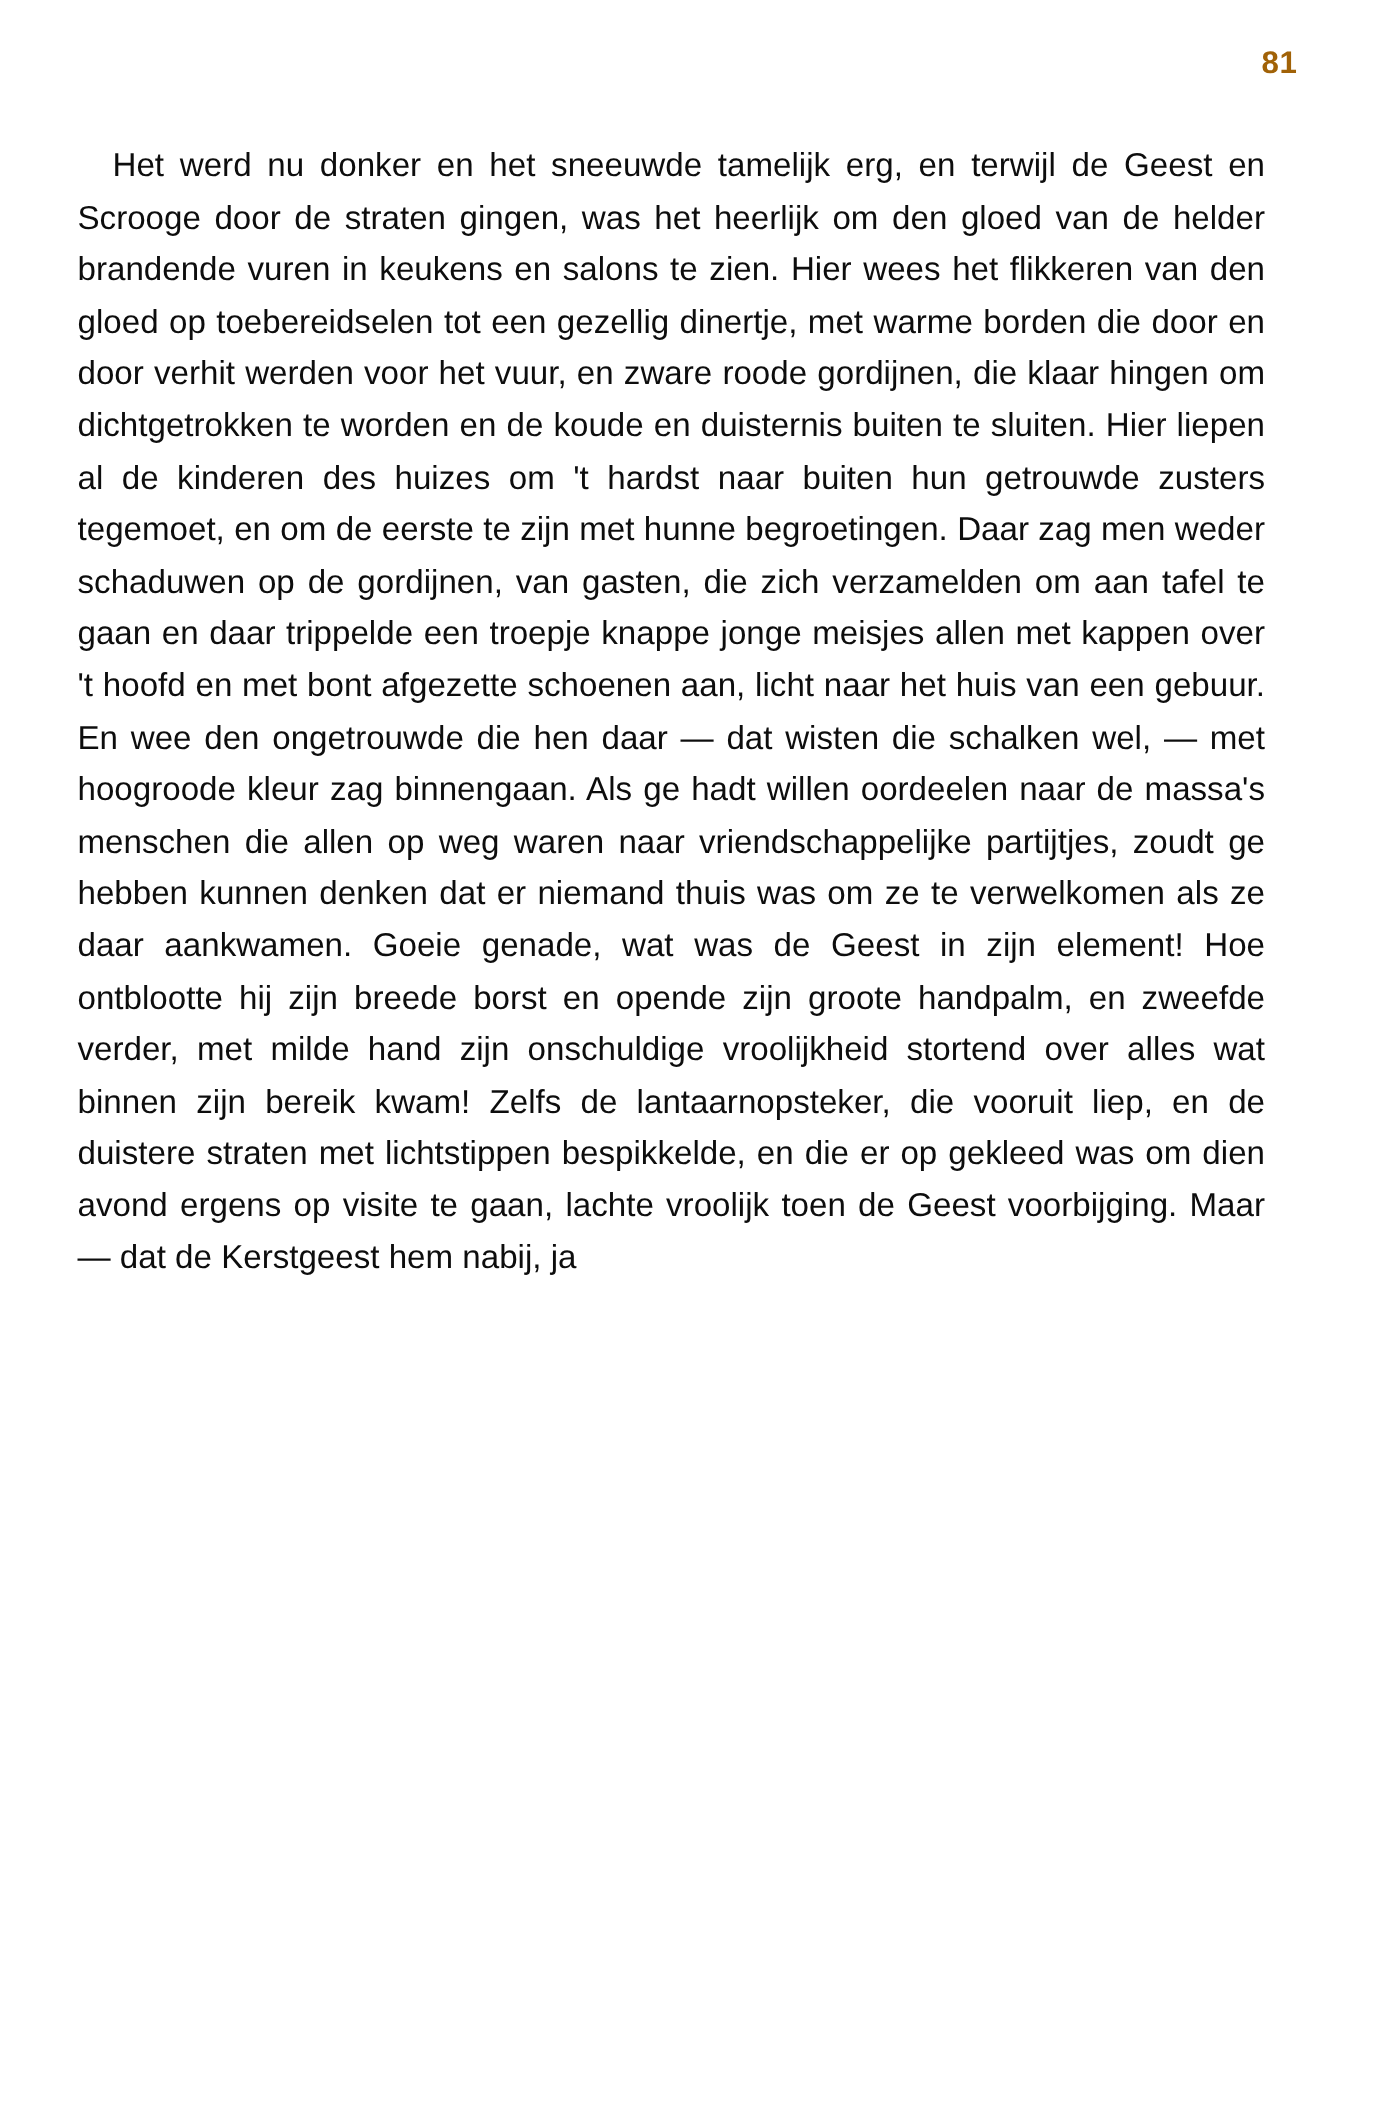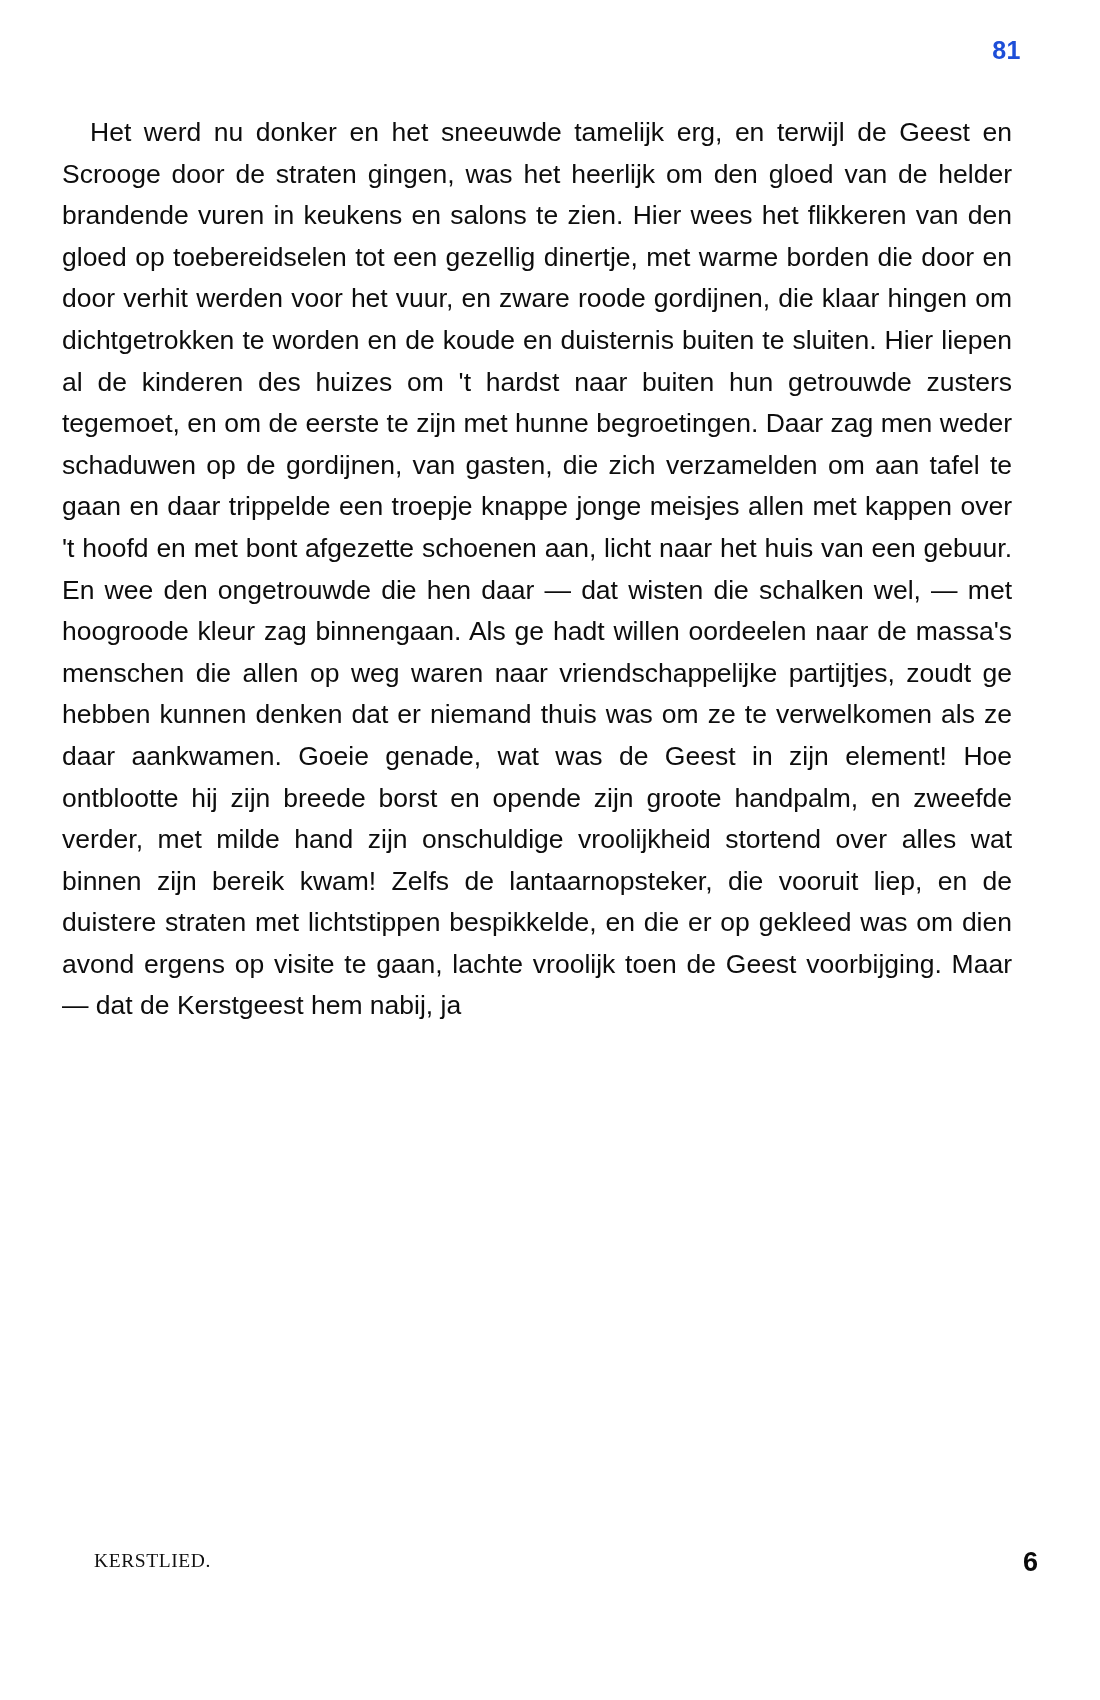--- a/index.html
+++ b/index.html
@@ -13,26 +13,26 @@
     height: 1700px;
     background: #ffffff;
     font-family: "Liberation Serif", serif;
     color: #0a0a0a;
     box-sizing: border-box;
     overflow: hidden;
   }
   .page-number {
     position: absolute;
     top: 36px;
-    right: 79px;
+    right: 62px;
     font-family: "Liberation Sans", sans-serif;
     font-weight: bold;
     font-size: 25px;
     letter-spacing: 0.5px;
-    color: #1d4ed8;
+    color: #a16207;
   }
   .body-text {
     position: absolute;
     top: 112px;
     left: 62px;
     width: 950px;
     font-family: "Liberation Sans", sans-serif;
     font-size: 26.5px;
     line-height: 41.6px;
     text-align: justify;
@@ -76,18 +76,14 @@
 <body>
 
 <div class="page">
 
   <div class="page-number">81</div>
 
   <div class="body-text">
     <p class="indent">Het werd nu donker en het sneeuwde tamelijk erg, en terwijl de Geest en Scrooge door de straten gingen, was het heerlijk om den gloed van de helder brandende vuren in keukens en salons te zien. Hier wees het flikkeren van den gloed op toebereidselen tot een gezellig dinertje, met warme borden die door en door verhit werden voor het vuur, en zware roode gordijnen, die klaar hingen om dichtgetrokken te worden en de koude en duisternis buiten te sluiten. Hier liepen al de kinderen des huizes om 't hardst naar buiten hun getrouwde zusters tegemoet, en om de eerste te zijn met hunne begroetingen. Daar zag men weder schaduwen op de gordijnen, van gasten, die zich verzamelden om aan tafel te gaan en daar trippelde een troepje knappe jonge meisjes allen met kappen over 't hoofd en met bont afgezette schoenen aan, licht naar het huis van een gebuur. En wee den ongetrouwde die hen daar — dat wisten die schalken wel, — met hoogroode kleur zag binnengaan. Als ge hadt willen oordeelen naar de massa's menschen die allen op weg waren naar vriendschappelijke partijtjes, zoudt ge hebben kunnen denken dat er niemand thuis was om ze te verwelkomen als ze daar aankwamen. Goeie genade, wat was de Geest in zijn element! Hoe ontblootte hij zijn breede borst en opende zijn groote handpalm, en zweefde verder, met milde hand zijn onschuldige vroolijkheid stortend over alles wat binnen zijn bereik kwam! Zelfs de lantaarnopsteker, die vooruit liep, en de duistere straten met lichtstippen bespikkelde, en die er op gekleed was om dien avond ergens op visite te gaan, lachte vroolijk toen de Geest voorbijging. Maar — dat de Kerstgeest hem nabij, ja</p>
   </div>
 
-  <div class="footer">
-    <div class="footer-left">KERSTLIED.</div>
-    <div class="footer-right">6</div>
-  </div>
 
 </div>
 
 </body></html>

